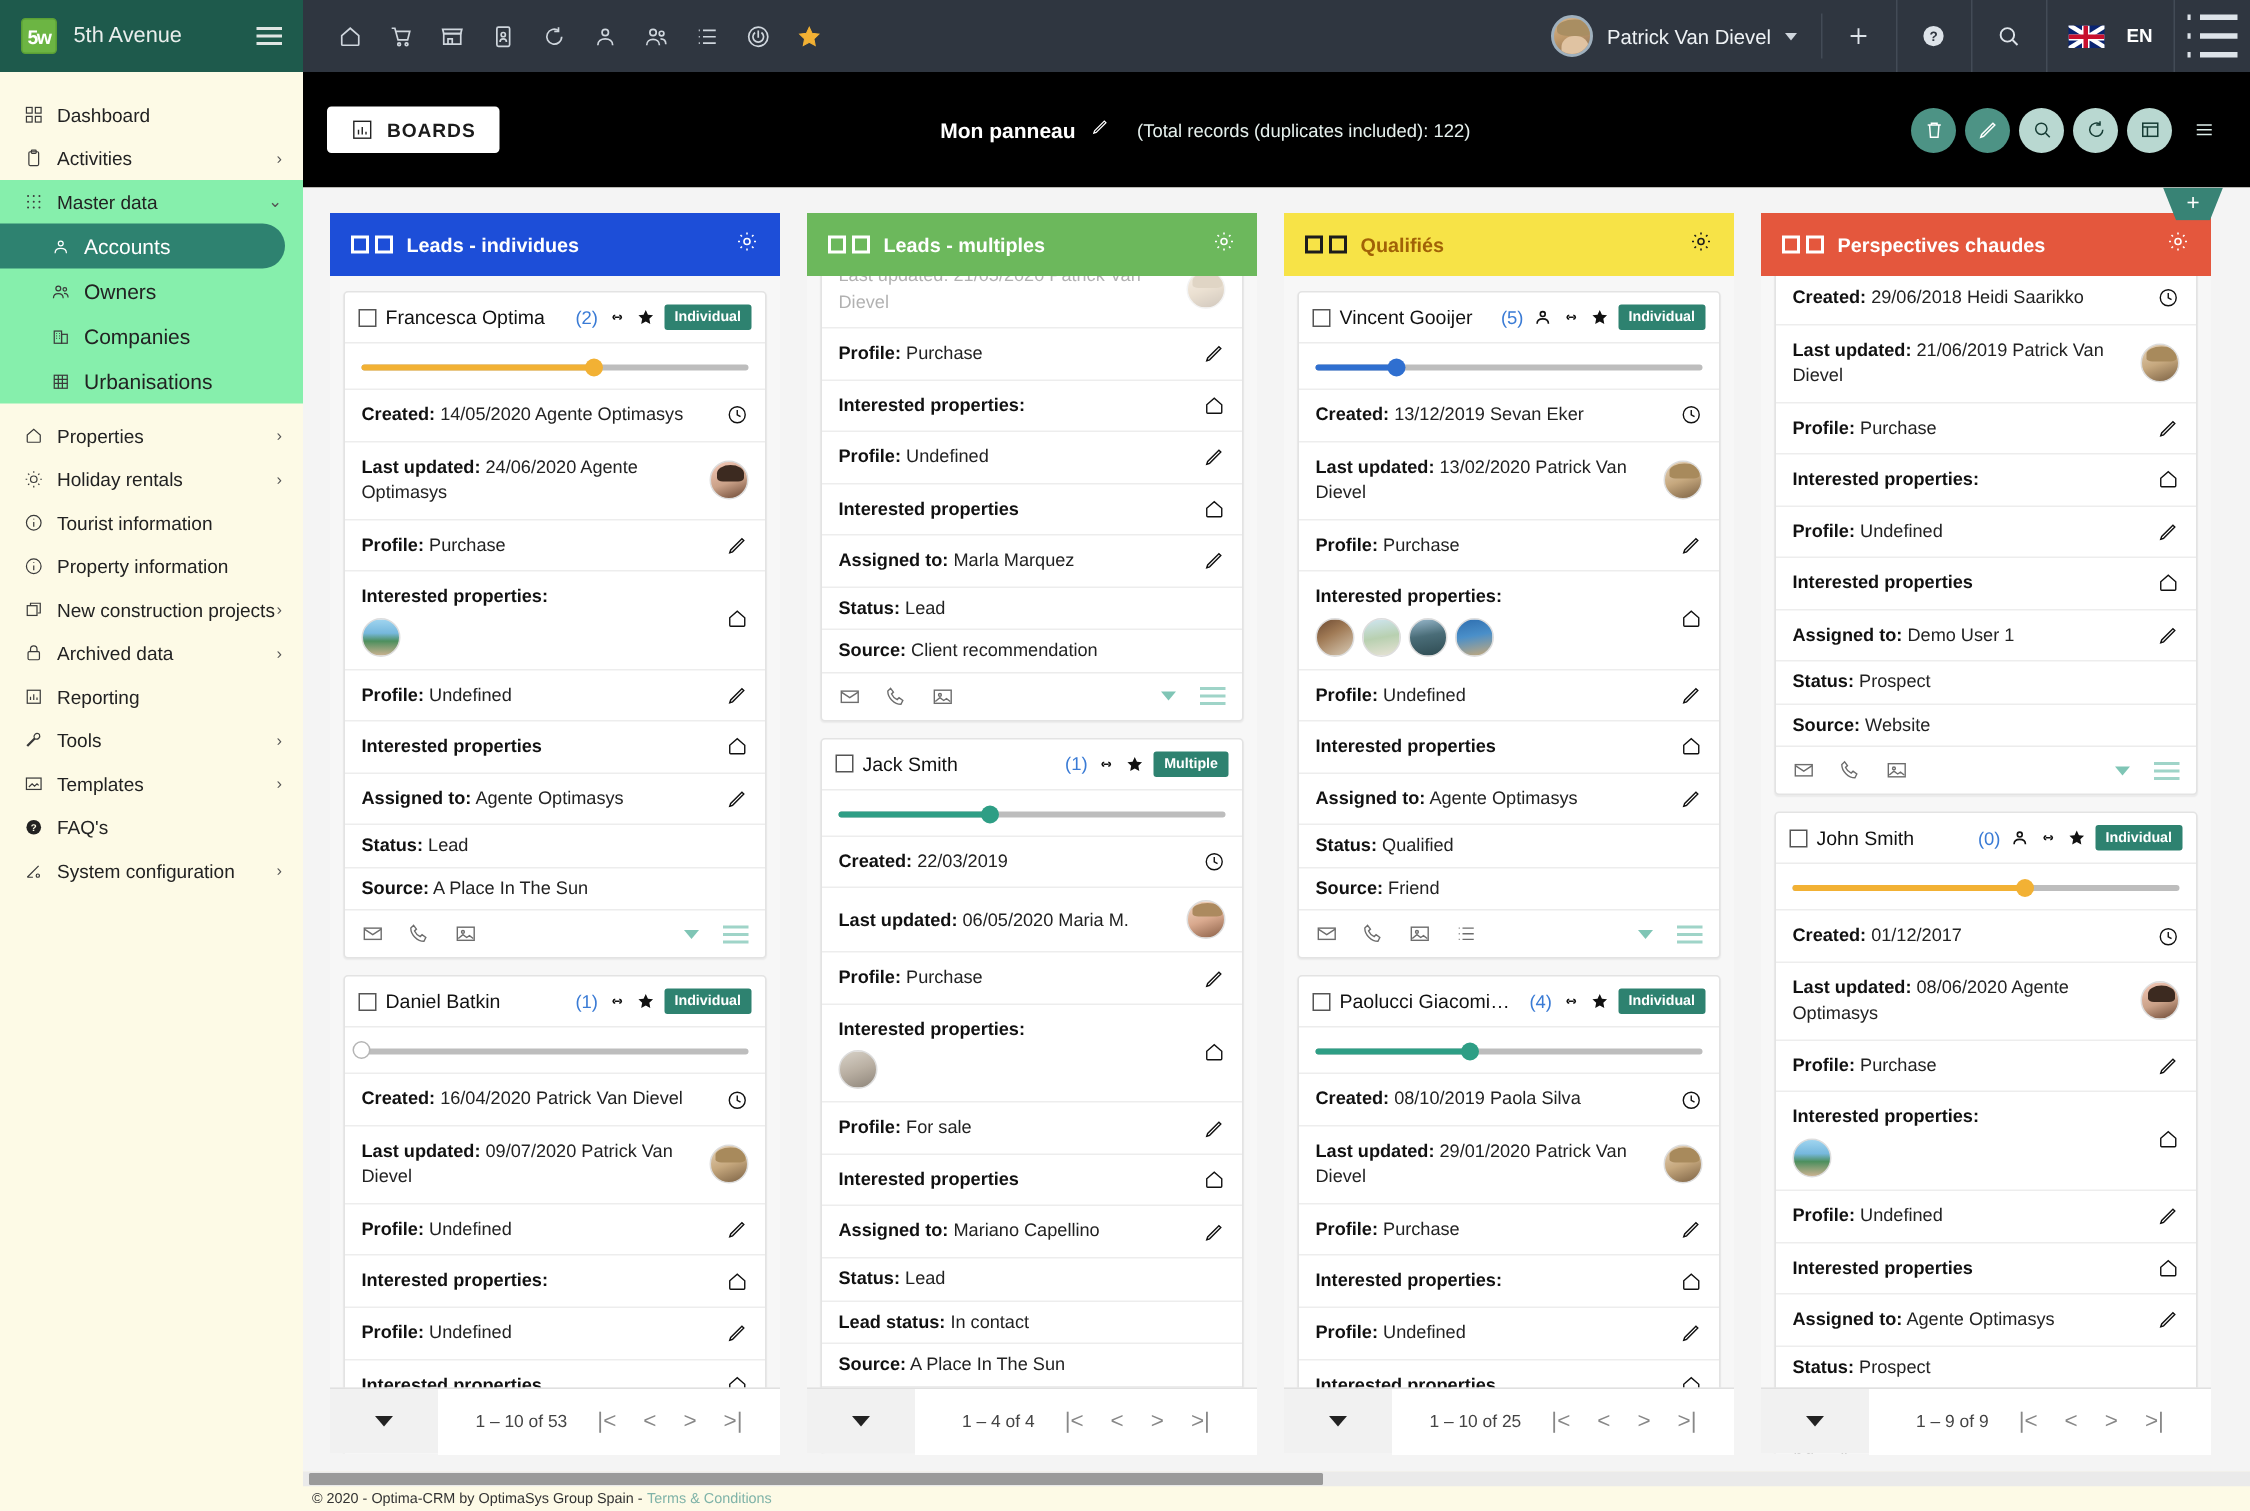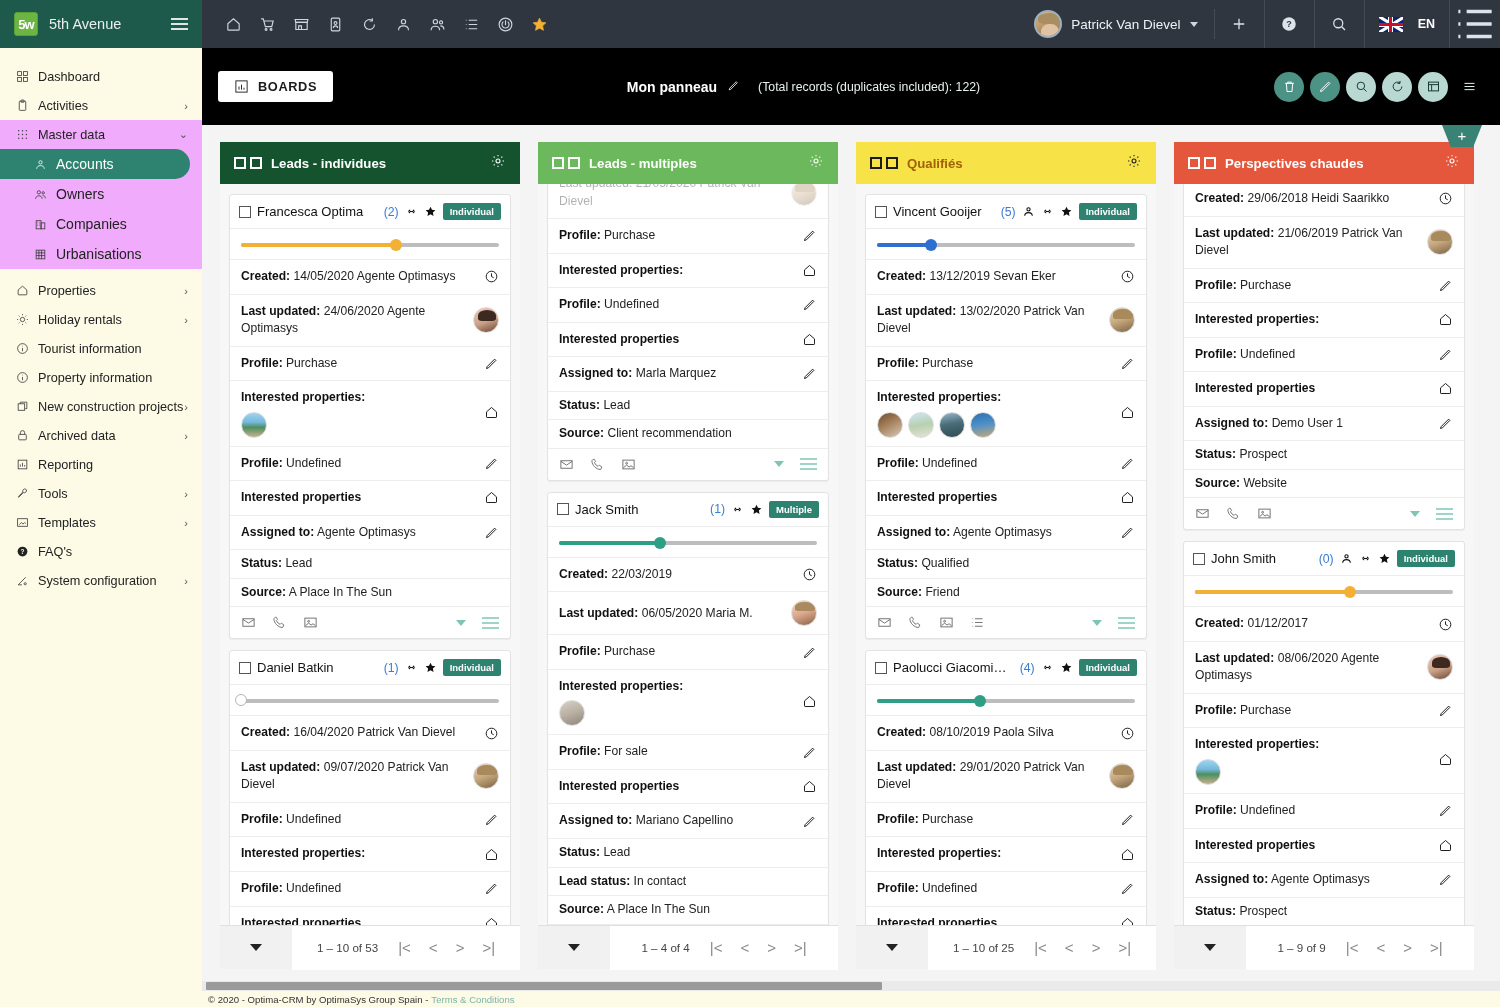--- a/index.html
+++ b/index.html
@@ -80,21 +80,21 @@
     background: #fdfae6; overflow: hidden;
   }
   .nav-item {
     height: 29px; display: flex; align-items: center; padding: 0 14px 0 16px;
     font-size: 12.7px; color: #222; cursor: pointer; position: relative;
   }
   .nav-item .ni-ico { width: 22px; flex: none; display:flex; align-items:center; color:#3a3a3a; }
   .nav-item .ni-ico svg { width: 13px; height: 13px; fill:none; stroke:currentColor; stroke-width:1.5; }
   .nav-item .ni-label { flex: 1; }
   .nav-item .chev { color:#555; font-size:11px; }
-  .nav-group { background: #f0abfc; }
+  .nav-group { background: #86efac; }
   .nav-group .nav-item { color:#222; }
   .nav-sub { height: 30px; padding-left: 34px; font-size: 14px; }
   .nav-sub.active {
     background: #2e8270; color: #fff; border-radius: 0 16px 16px 0; margin-right: 12px;
   }
   .nav-sub.active .ni-ico { color: #fff; }
   .nav-pad { height: 14px; }
 
   
   .board-head {
@@ -571,21 +571,21 @@
           </svg>
         </div>
     </div>
   </div>
 
   <div class="board-area">
     <div class="plus-tab">+</div>
     <div class="cols">
 
       <div class="col">
-        <div class="col-head" style="background:#14532d">
+        <div class="col-head" style="background:#1d4ed8">
           <span class="boxes">
               <i class="cbx"></i>
               <i class="cbx"></i>
             </span>
           <span class="col-title">Leads - individues</span>
           <span class="gear"><svg viewBox="0 0 24 24">
                 <circle cx="12" cy="12" r="3"></circle>
                 <path d="M12 3v2M12 19v2M3 12h2M19 12h2M5.5 5.5l1.5 1.5M17 17l1.5 1.5M18.5 5.5L17 7M7 17l-1.5 1.5"></path>
               </svg></span>
         </div>

